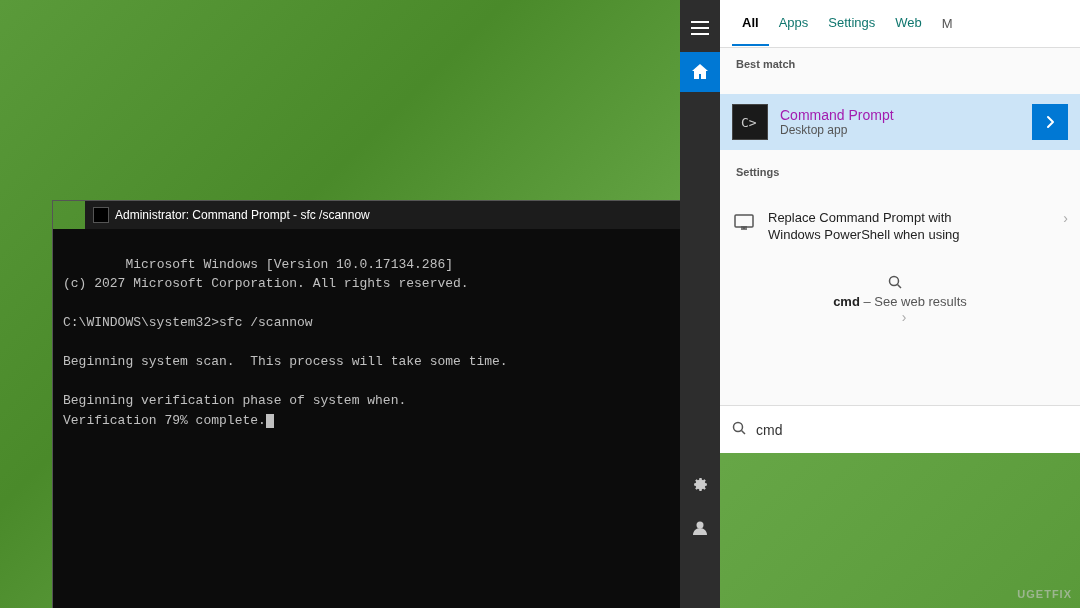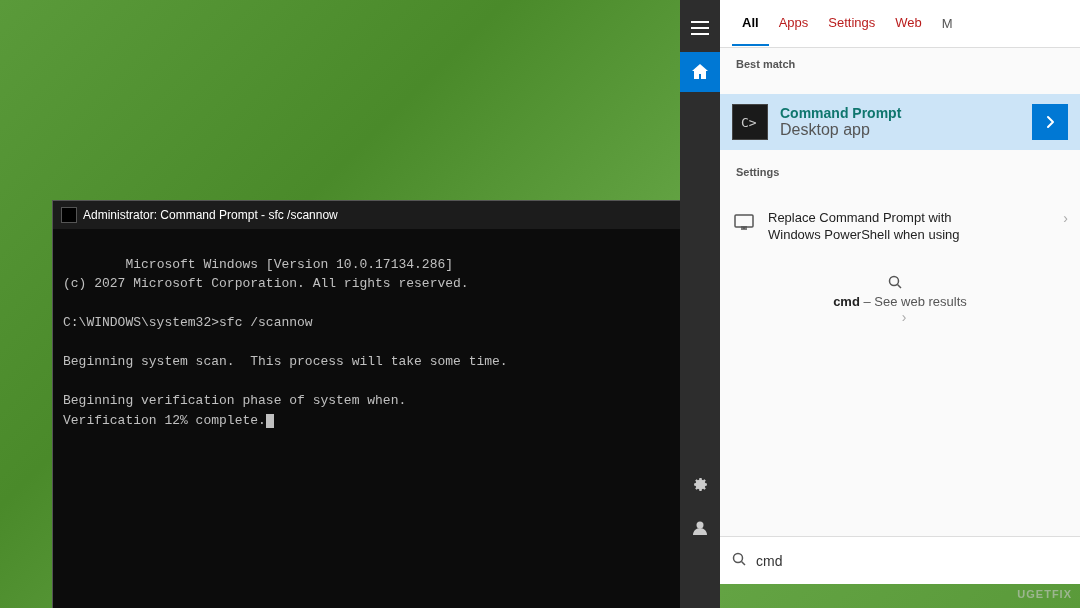--- a/index.html
+++ b/index.html
@@ -34,20 +34,21 @@
     .cmd-titlebar {
       background: #1c1c1c;
       color: #fff;
       font-size: 12px;
       padding: 4px 8px;
       display: flex;
       align-items: center;
       gap: 6px;
       height: 28px;
       flex-shrink: 0;
+      margin-left: 32px;
     }
 
     .cmd-icon {
       width: 16px;
       height: 16px;
       background: #000;
       display: inline-block;
       border: 1px solid #555;
       flex-shrink: 0;
     }
@@ -141,40 +142,40 @@
       color: #ccc;
       cursor: pointer;
     }
 
     
     .search-panel {
       position: absolute;
       top: 0;
       right: 0;
       width: 360px;
-      height: 584px;
+      height: 453px;
       background: #fafafa;
       display: flex;
       flex-direction: column;
     }
 
     
     .tabs {
       display: flex;
       align-items: center;
       border-bottom: 1px solid #ddd;
       background: #fff;
       height: 48px;
       padding: 0 12px;
       gap: 0;
     }
 
     .tab {
       font-size: 13px;
-      color: #b91c1c;
+      color: #0f766e;
       padding: 14px 10px;
       cursor: pointer;
       border-bottom: 2px solid transparent;
       white-space: nowrap;
     }
 
     .tab.active {
       color: #000;
       border-bottom: 2px solid #0078d4;
       font-weight: 600;
@@ -227,26 +228,26 @@
       font-size: 9px;
       color: #fff;
     }
 
     .app-info {
       flex: 1;
     }
 
     .app-name {
       font-size: 14px;
-      font-weight: 700;
-      color: #0f766e;
+      font-weight: 400;
+      color: #a21caf;
     }
 
     .app-type {
-      font-size: 16px;
+      font-size: 12px;
       color: #555;
     }
 
     .arrow-btn {
       width: 36px;
       height: 36px;
       display: flex;
       align-items: center;
       justify-content: center;
       background: #0078d4;
@@ -389,21 +390,21 @@
       </div>
       <div class="cmd-body">
         <span>Microsoft Windows [Version 10.0.17134.286]</span>
 <span>(c) 2027 Microsoft Corporation. All rights reserved.</span>
 
 <span>C:\WINDOWS\system32&gt;sfc /scannow</span>
 
 <span>Beginning system scan.  This process will take some time.</span>
 
 <span>Beginning verification phase of system when.</span>
-<span>Verification 12% complete.</span><span class="cursor"></span>
+<span>Verification 79% complete.</span><span class="cursor"></span>
       </div>
     </div>
   </div>
 
   <div class="sidebar-strip">
     <div class="sidebar-hamburger">
       <div class="hamburger-icon">
         <span></span>
           <span></span>
           <span></span>

